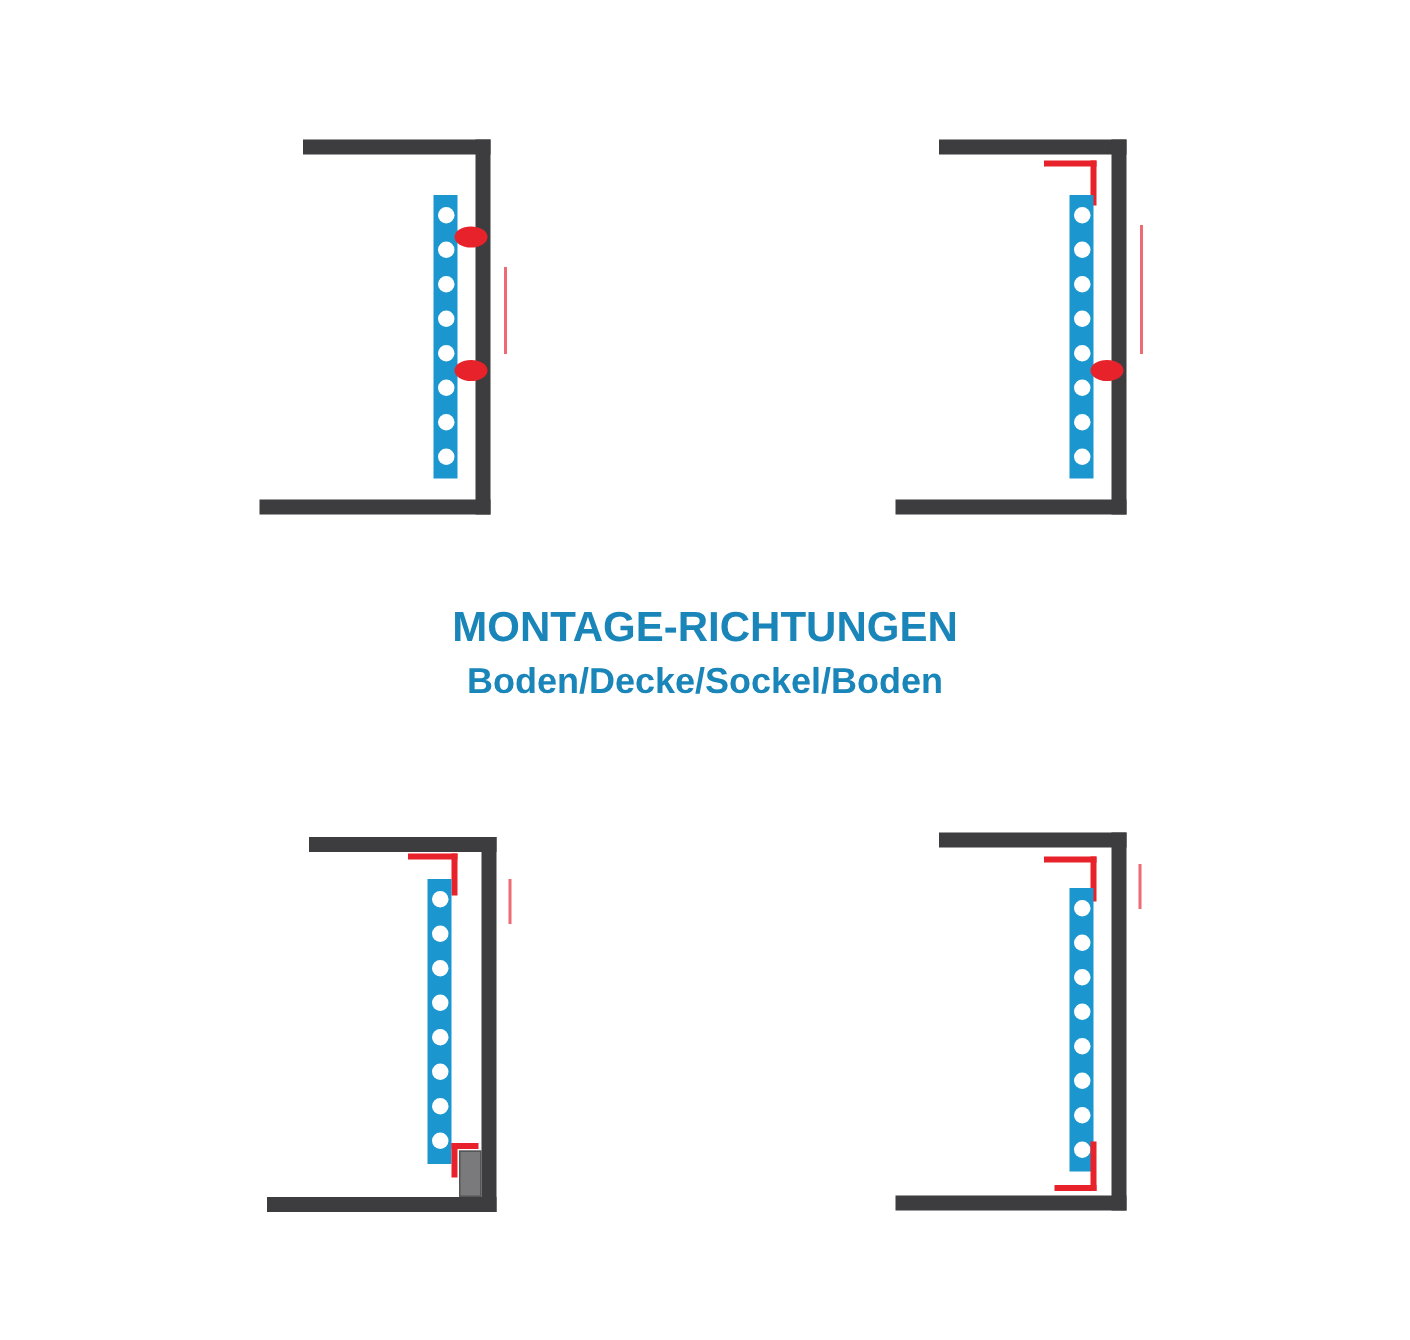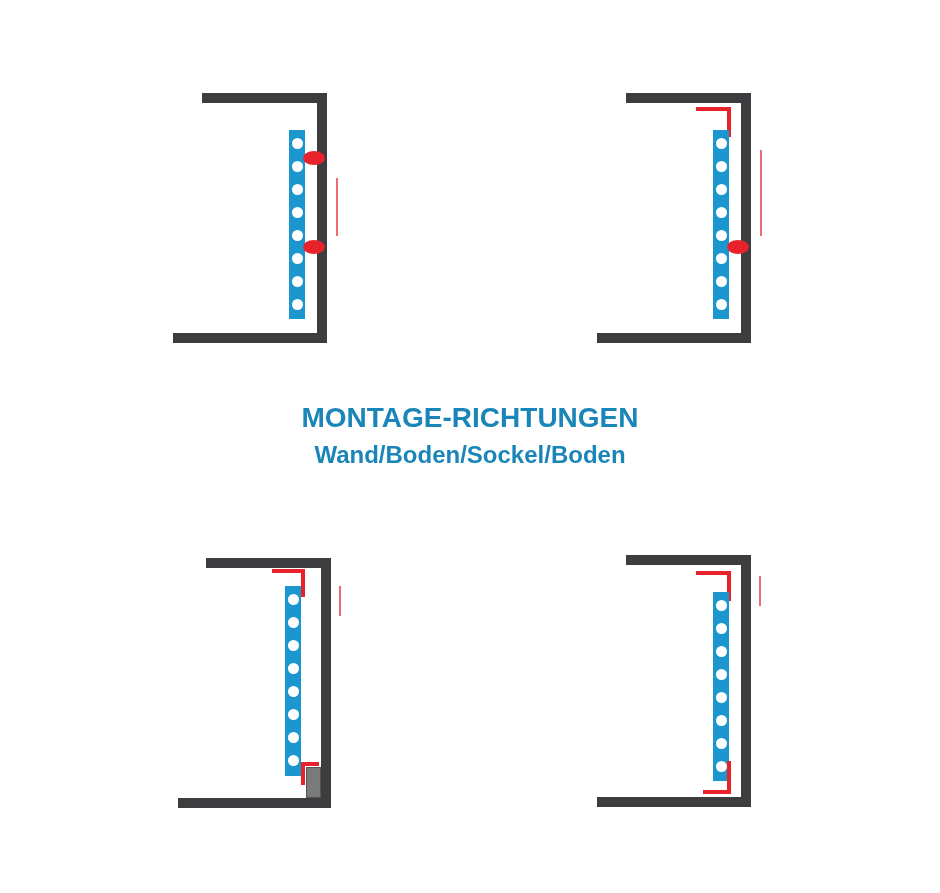--- a/index.html
+++ b/index.html
@@ -49,21 +49,21 @@
     <div class="led" style="top:100px;"></div>
     <div class="led" style="top:123px;"></div>
     <div class="led" style="top:146px;"></div>
     <div class="led" style="top:169px;"></div>
   </div>
   <div class="clip" style="left:727px;top:240px;"></div>
   <div class="light" style="left:760px;top:150px;height:86px;"></div>
 </div>
 
 <div class="title" style="top:403px;font-size:28px;line-height:30px;">MONTAGE-RICHTUNGEN</div>
-<div class="title" style="top:440px;font-size:24px;line-height:30px;">Wand/Boden/Sockel/Boden</div>
+<div class="title" style="top:440px;font-size:24px;line-height:30px;">Boden/Decke/Sockel/Boden</div>
 
 <div>
   <div class="wall" style="left:206px;top:558px;width:125px;height:10px;"></div>
   <div class="wall" style="left:321px;top:558px;width:10px;height:250px;"></div>
   <div class="wall" style="left:178px;top:798px;width:153px;height:10px;"></div>
   <div class="bracket" style="left:272px;top:569px;width:33px;height:4px;"></div>
   <div class="bracket" style="left:301px;top:569px;width:4px;height:28px;"></div>
   <div class="strip" style="left:285px;top:586px;height:190px;">
     <div class="led" style="top:8px;"></div>
     <div class="led" style="top:31px;"></div>

